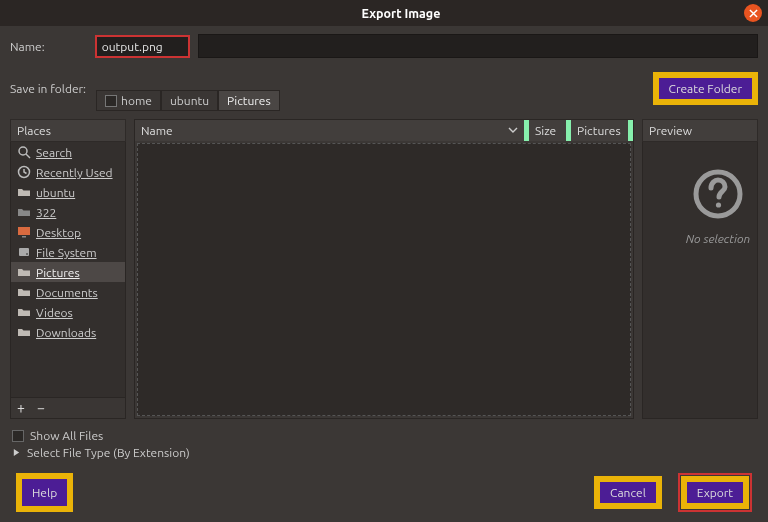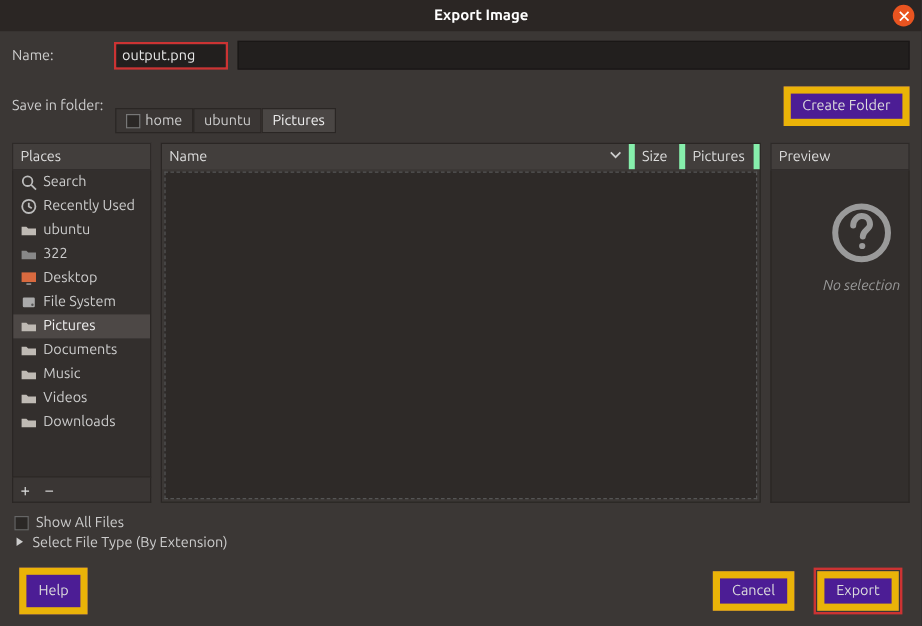--- a/index.html
+++ b/index.html
@@ -18,21 +18,21 @@
   .name-trail { flex:1; background:#221f1e; border:1px solid #1a1716; height:24px; margin-left:-2px; }
   .path-segments { display: flex; gap: 0; }
   .path-seg { background: #3a3634; border: 1px solid #2a2624; padding: 3px 8px; color: #ccc; display:flex; align-items:center; gap:4px;margin-top:24px; }
   .path-seg.active { background: #4a4644; color: #eee; }
   .seg-checkbox { width:12px; height:12px; border:1px solid #777; display:inline-block; background:#2b2826; }
   .btn { background: #4c1d95; border: 6px solid #eab308; color: #ddd; padding: 4px 10px; font-size: 12px; cursor: pointer; }
   .main { flex: 1; display: flex; gap: 8px; min-height: 0; }
   .places-wrap { width: 116px; display: flex; flex-direction: column; }
   .col-header { background: #423e3c; padding: 4px 6px; color: #ddd; font-size: 12px; border:1px solid #2e2a28; }
   .places-list { flex: 1; background: #332f2d; border: 1px solid #2a2624; border-top: none; overflow-y: auto; }
-  .place { display: flex; align-items: flex-start; gap: 5px; padding: 3px 6px; color: #ccc; cursor: pointer; }
+  .place { display: flex; align-items: flex-end; gap: 5px; padding: 3px 6px; color: #ccc; cursor: pointer; text-decoration: underline; }
   .place.active { background: #4d4846; color: #f0f0f0; }
   .place-icon { width: 14px; height: 14px; flex-shrink: 0; }
   .place-icon svg { width: 14px; height: 14px; }
   .places-footer { display: flex; background: #3a3634; border:1px solid #2a2624; border-top:none; }
   .pf-btn { width: 20px; height: 20px; display: flex; align-items: center; justify-content: center; color: #ddd; font-size: 14px; cursor: pointer; }
   .files-wrap { flex: 1; display: flex; flex-direction: column; border: 1px solid #2a2624; }
   .files-header { display: flex; background: #423e3c; }
   .files-header .hcell { padding: 4px 6px; color: #ddd; font-size: 12px; border-right: 5px solid #86efac; }
   .hcell.name { flex: 1; display:flex; align-items:center; justify-content:space-between; }
   .hcell.size { width: 42px; }
@@ -147,26 +147,20 @@
             <div class="place">
               <span class="place-icon"><svg viewBox="0 0 14 14">
                   <path d="M1 4 h4 l1.5 1.5 H13 V11 H1 Z" fill="#bfbab4"></path>
                 </svg></span>
               <span>Documents</span>
             </div>
             <div class="place">
               <span class="place-icon"><svg viewBox="0 0 14 14">
                   <path d="M1 4 h4 l1.5 1.5 H13 V11 H1 Z" fill="#bfbab4"></path>
                 </svg></span>
-              <span>Music</span>
-            </div>
-            <div class="place">
-              <span class="place-icon"><svg viewBox="0 0 14 14">
-                  <path d="M1 4 h4 l1.5 1.5 H13 V11 H1 Z" fill="#bfbab4"></path>
-                </svg></span>
               <span>Videos</span>
             </div>
             <div class="place">
               <span class="place-icon"><svg viewBox="0 0 14 14">
                   <path d="M1 4 h4 l1.5 1.5 H13 V11 H1 Z" fill="#bfbab4"></path>
                 </svg></span>
               <span>Downloads</span>
             </div>
           </div>
         <div class="places-footer">

